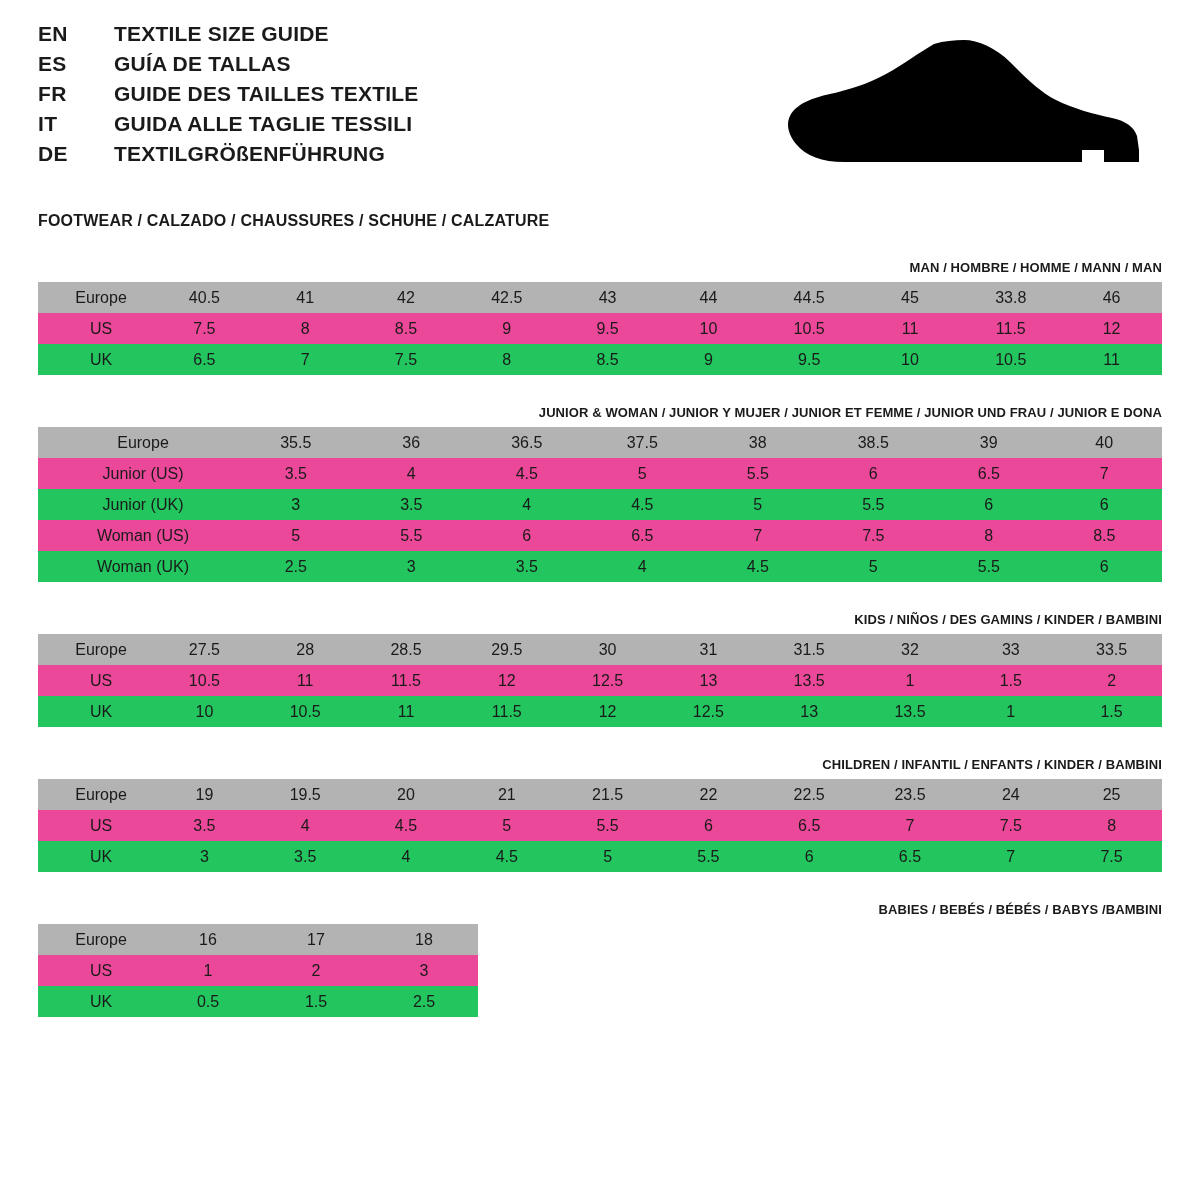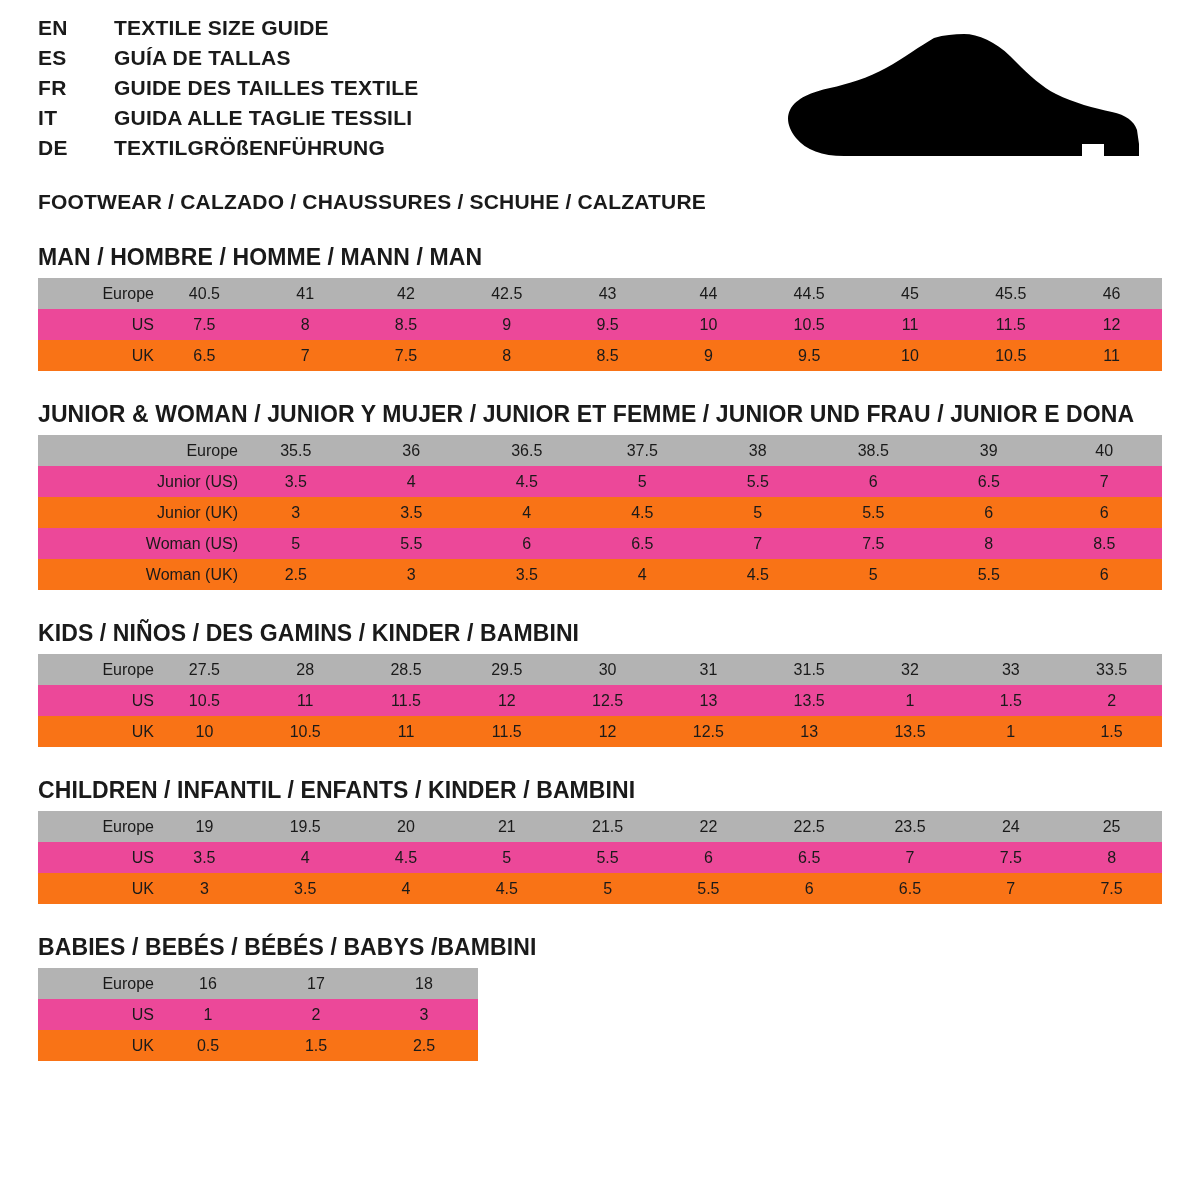--- a/index.html
+++ b/index.html
@@ -12,21 +12,21 @@
     height: 1200px;
     font-family: "Liberation Sans", sans-serif;
     color: #1a1a1a;
     overflow: hidden;
   }
   .page {
     position: relative;
     width: 1200px;
     height: 864px;
     box-sizing: border-box;
-    padding: 16px 38px 0 38px;
+    padding: 22px 38px 0 38px;
   }
 
   
   .header {
     position: relative;
   }
   .lang-list {
     list-style: none;
     margin: 0;
     padding: 0;
@@ -41,68 +41,69 @@
     font-size: 21px;
     font-weight: bold;
     letter-spacing: 0.3px;
   }
   .lang-title {
     font-size: 21px;
     font-weight: bold;
     letter-spacing: 0.2px;
   }
   .section-heading {
-    margin-top: 24px;
-    font-size: 21px;
+    margin-top: 40px;
+    font-size: 16px;
     font-weight: bold;
     letter-spacing: 0.2px;
   }
 
   
   .shoe-icon {
     position: absolute;
     top: 10px;
     right: 20px;
     width: 360px;
     height: 160px;
   }
 
   
   .table-block {
     margin-top: 30px;
   }
   .table-title {
-    font-size: 23px;
+    font-size: 13px;
     font-weight: bold;
     margin-bottom: 7px;
     letter-spacing: 0.1px;
+    text-align: right;
   }
   table.size-table {
     border-collapse: collapse;
     table-layout: fixed;
     font-size: 16px;
   }
   table.size-table td {
     height: 31px;
     padding: 0;
     text-align: center;
     vertical-align: middle;
     white-space: nowrap;
   }
   table.size-table td.label {
-    text-align: right;
+    text-align: center;
     padding-left: 10px;
     margin-top: 40px;
   }
   tr.head-row td {
     background: #b3b3b3;
     font-weight: normal;
   }
   tr.row-alt td {
-    background: #f97316;
+    background: #22c55e;
   }
   tr.row-plain td {
     background: #ec4899;
   }
 
   
   .t-man { width: 1124px; }
   .t-man col.c0 { width: 116px; }
   .t-jw { width: 1124px; }
   .t-jw col.c0 { width: 200px; }
@@ -186,21 +187,21 @@
         <tr class="head-row">
           <td class="label">Europe</td>
           <td>40.5</td>
           <td>41</td>
           <td>42</td>
           <td>42.5</td>
           <td>43</td>
           <td>44</td>
           <td>44.5</td>
           <td>45</td>
-          <td>45.5</td>
+          <td>33.8</td>
           <td>46</td>
         </tr>
         <tr class="row-plain">
           <td class="label">US</td>
           <td>7.5</td>
           <td>8</td>
           <td>8.5</td>
           <td>9</td>
           <td>9.5</td>
           <td>10</td>

